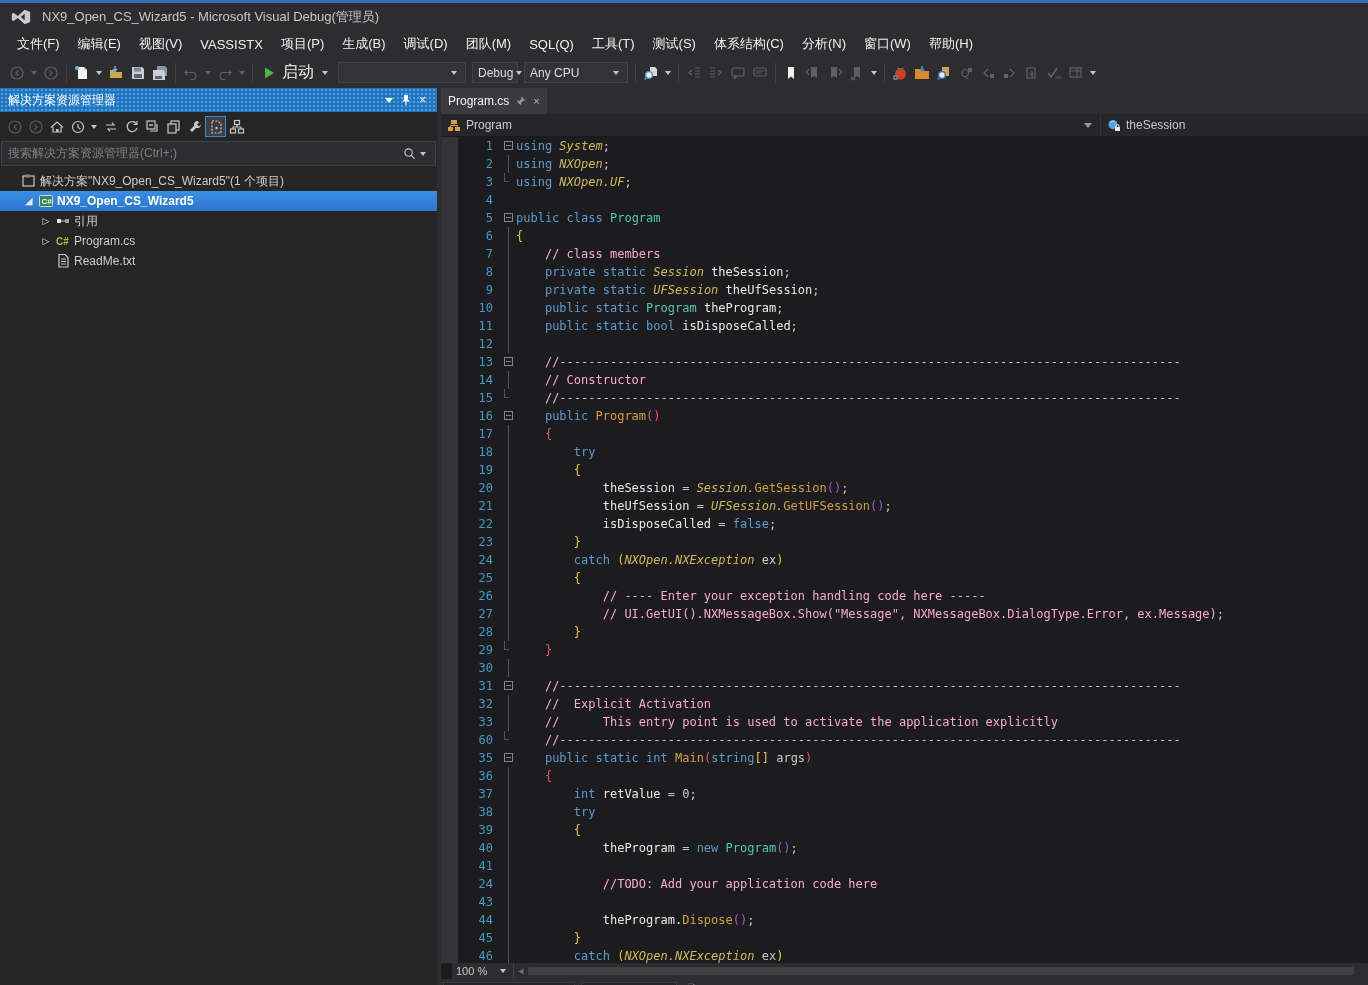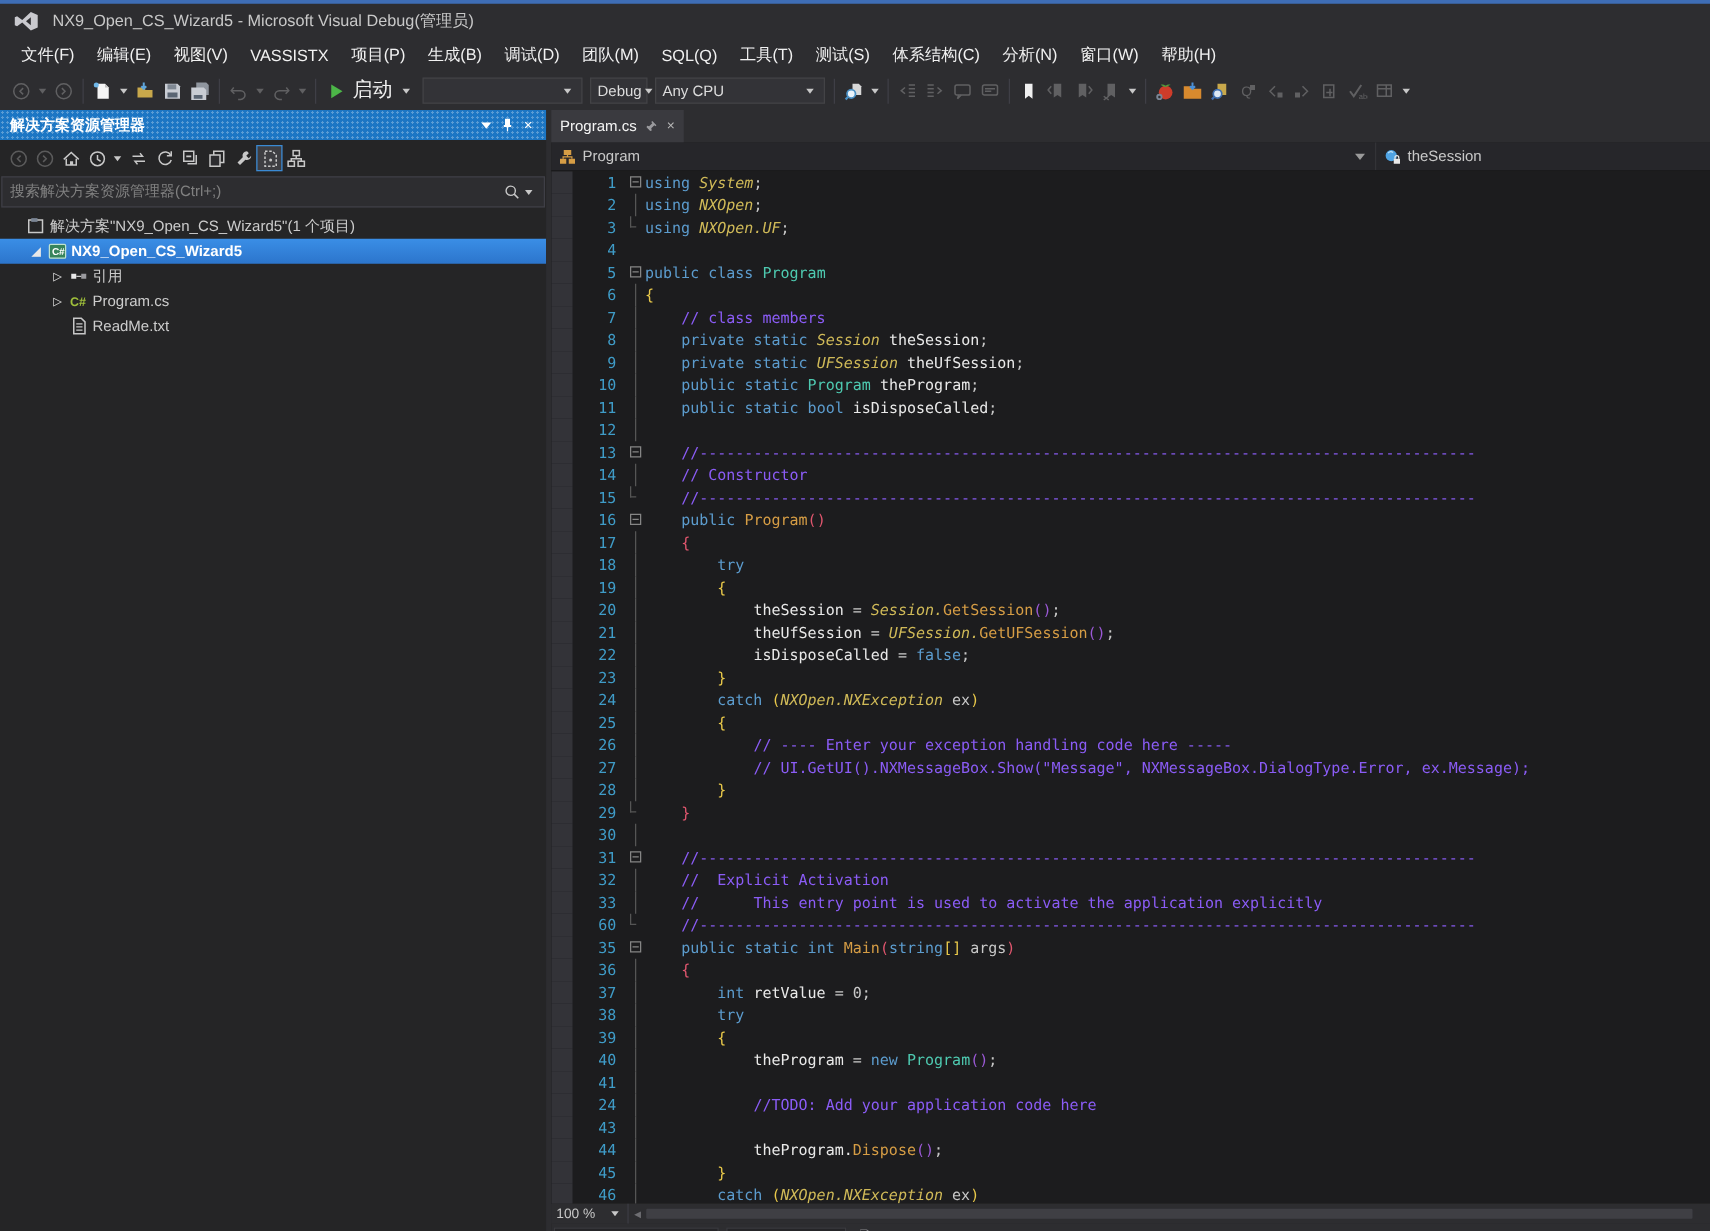--- a/index.html
+++ b/index.html
@@ -29,21 +29,21 @@
   .tb-start{display:flex;align-items:center;gap:5px;padding:0 4px;font-size:16px;color:#F1F1F1;}
   svg .st{stroke:#C8C8C8;fill:none;stroke-width:1.2;}
 
   
   .main{position:absolute;top:88px;left:0;right:0;bottom:0;}
   .sepanel{position:absolute;left:0;top:0;width:437px;bottom:0;background:#252526;display:flex;flex-direction:column;}
   .splitter{position:absolute;left:437px;top:0;width:4px;bottom:0;background:#2D2D30;}
 
   .se-header{height:24px;background:#1C76C4;display:flex;align-items:center;padding:0 6px 0 8px;
     background-image:radial-gradient(rgba(255,255,255,.28) .8px,transparent .9px);background-size:4px 4px;}
-  .se-title{font-size:12px;color:#FFFFFF;flex:0 0 auto;padding-right:8px;font-weight:bold;}
+  .se-title{font-size:12px;color:#FFFFFF;flex:0 0 auto;padding-right:8px;}
   .se-header .spacer{flex:1;}
   .se-hbtn{width:17px;height:17px;display:flex;align-items:center;justify-content:center;color:#FFF;font-size:12px;}
   .se-toolbar{height:29px;display:flex;align-items:center;padding-left:4px;background:#252526;}
   .se-tb-icon{width:21px;height:21px;display:flex;align-items:center;justify-content:center;}
   .se-tb-icon.dim{opacity:.33;}
   .se-tb-icon.active{border:1px solid #3A8AD4;background:#3E3E42;}
   .se-search{height:25px;margin:0 1px;background:#2D2D30;border:1px solid #3F3F46;display:flex;align-items:center;padding:0 6px;}
   .se-search-text{flex:1;font-size:12px;color:#808080;}
   .se-tree{flex:1;padding-top:5px;overflow:hidden;font-size:12px;}
   .tree-row{height:20px;display:flex;align-items:center;color:#CCCCCC;position:relative;}
@@ -68,24 +68,24 @@
   .code-line{display:flex;height:18px;}
   .c-margin{width:17px;background:#333338;flex:0 0 auto;}
   .c-ln{width:43px;flex:0 0 auto;color:#3F9CC8;text-align:right;padding-right:8px;}
   .c-fold{width:15px;flex:0 0 auto;display:flex;justify-content:center;}
   .c-text{white-space:pre;}
   .fold-box{width:9px;height:9px;border:1px solid #858585;margin-top:4px;position:relative;}
   .fold-box::after{content:"";position:absolute;left:1px;right:1px;top:3px;height:1px;background:#858585;}
   .fold-v{width:1px;height:18px;background:#555;}
   .fold-foot{width:5px;height:9px;border-left:1px solid #555;border-bottom:1px solid #555;align-self:flex-start;margin-left:-4px;}
   .tk-kw{color:#5C9CCE;} .tk-ty{color:#D0BA58;font-style:italic;} .tk-cl{color:#4EC9B0;}
-  .tk-me{color:#D69D45;} .tk-cm{color:#8b5cf6;margin-top:44px;} .tk-df{color:#C8C8C8;} .tk-wh{color:#E9E9E9;}
+  .tk-me{color:#D69D45;} .tk-cm{color:#f9a8d4;margin-top:44px;} .tk-df{color:#C8C8C8;} .tk-wh{color:#E9E9E9;}
   .tk-y{color:#E8C84A;} .tk-r{color:#E0566E;} .tk-p{color:#9B59D6;}
 
-  .zoomrow{position:absolute;left:0;right:0;top:875px;height:16px;background:#2D2D30;display:flex;align-items:flex-end;}
+  .zoomrow{position:absolute;left:11px;right:0;top:875px;height:16px;background:#2D2D30;display:flex;align-items:flex-end;}
   .zoom-combo{width:62px;height:16px;display:flex;align-items:center;justify-content:space-between;
     padding:0 4px;font-size:11px;color:#C8C8C8;background:#2D2D30;border-right:1px solid #3F3F46;}
   .hscroll{flex:1;height:16px;background:#2D2D30;display:flex;align-items:center;}
   .hs-arrow{width:14px;color:#6E6E72;font-size:9px;text-align:center;}
   .hs-thumb{height:8px;background:#3F3F44;flex:1;margin-right:14px;border-radius:1px;}
 
   .bottomstrip{position:absolute;left:0;right:0;top:891px;height:22px;background:#2D2D30;display:flex;align-items:center;gap:6px;padding-left:2px;}
   .bs-box{height:16px;background:#252528;border:1px solid #3A3A3E;}
   .bs-ico{color:#8A8A8E;font-size:11px;width:18px;text-align:center;}
 </style>
@@ -188,21 +188,21 @@
         <span class="tb-dd"></span>
       </span>
       <span class="tb-combo" style="width: 128px;">
         <span></span>
         <span class="tb-dd"></span>
       </span>
       <span class="tb-combo" style="width: 46px;">
         <span>Debug</span>
         <span class="tb-dd"></span>
       </span>
-      <span class="tb-combo" style="width: 136px;">
+      <span class="tb-combo" style="width: 104px;">
         <span>Any CPU</span>
         <span class="tb-dd"></span>
       </span>
       <span class="tb-sep"></span>
       <span class="tb-icon">
         <svg width="16" height="16" viewBox="0 0 16 16">
           <path d="M7 2h5l2 2v7H7z" fill="#D8D8D8"></path>
           <circle cx="6" cy="10" r="3.4" stroke="#4A90C4" fill="#EAF3FA" stroke-width="1.4"></circle>
           <path d="M3.6 12.4 1.5 14.5" stroke="#4A90C4" stroke-width="1.8"></path>
         </svg>

